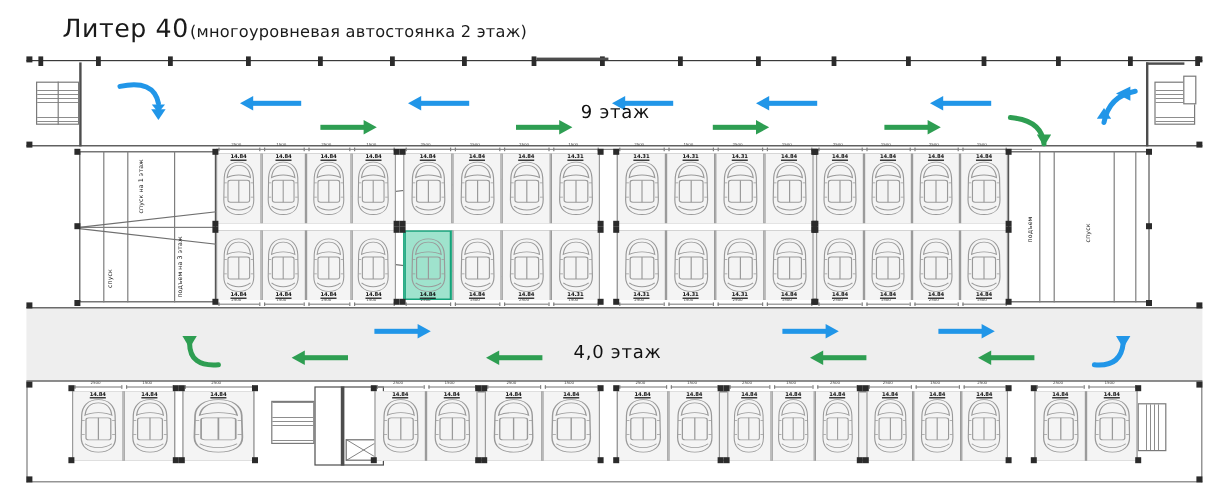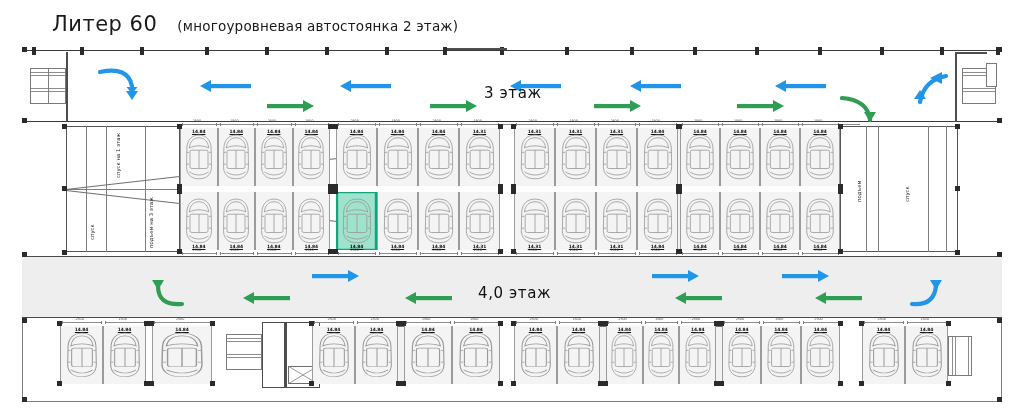--- a/index.html
+++ b/index.html
@@ -25,21 +25,21 @@
     color: #1a1a1a;
   }
   #title-main {
     font-size: 21px;
     letter-spacing: 0.5px;
     font-family: "DejaVu Sans", sans-serif;
   }
   #title-sub {
     font-size: 13.5px;
     letter-spacing: 0.2px;
-    margin-left: 20px;
+    margin-left: 1px;
   }
 
   
   .abs { position: absolute; }
 
   
   .shell {
     position: absolute;
     border: 1.1px solid #555;
     background: #ffffff;
@@ -170,21 +170,21 @@
   .ramp-line { position: absolute; background: #6f6f6f; height: 0.7px; transform-origin: left center; }
   .vline { position: absolute; width: 0.7px; background: #7e7e7e; }
   .hline { position: absolute; height: 0.7px; background: #7e7e7e; }
 </style>
 </head>
 <body>
 
 <div id="page">
 
   <div id="title-block">
-    <span id="title-main">Литер 60</span><span id="title-sub">(многоуровневая автостоянка 2 этаж)</span>
+    <span id="title-main">Литер 40</span><span id="title-sub">(многоуровневая автостоянка 2 этаж)</span>
   </div>
 
   <div class="shell-thin" style="left:22px; top:48px; width:980px; height:355px; border:none;"></div>
 
   <div class="corridor-white" style="left:22px; top:50px; width:980px; height:72px;"></div>
 
   <div class="wall-thick" style="left:66px; top:52px; width:2.4px; height:70px;"></div>
   <div class="wall-thick" style="left:955px; top:52px; width:2.4px; height:70px;"></div>
   <div class="wall-thick" style="left:955px; top:52px; width:32px; height:2.4px;"></div>
 
@@ -247,21 +247,21 @@
       <rect x="572" y="54" width="40" height="4.2"></rect>
       <path d="M 619 56.1 l -11 -6 v 12 z"></path>
       <rect x="715" y="54" width="40" height="4.2"></rect>
       <path d="M 762 56.1 l -11 -6 v 12 z"></path>
     </g>
 
     <path d="M 820 48 q 26 2 28 22" stroke="#2e9e52" stroke-width="4.2" fill="none" stroke-linecap="round"></path>
     <path d="M 848 72 l -6 -10 h 12 z" fill="#2e9e52"></path>
   </svg>
 
-  <div class="floor-label" style="left:484px; top:84px;">3 этаж</div>
+  <div class="floor-label" style="left:484px; top:84px;">9 этаж</div>
 
   <div class="dimline" style="left:180px; top:124px; width:680px;"></div>
 
   <div class="bay-strip" style="left:180px; top:128px; width:150px; height:58px;"></div>
   <div class="bay-strip" style="left:336px; top:128px; width:164px; height:58px;"></div>
   <div class="bay-strip" style="left:514px; top:128px; width:326px; height:58px;"></div>
 
   <div class="bay-strip" style="left:180px; top:192px; width:150px; height:58px;"></div>
   <div class="bay-strip" style="left:336px; top:192px; width:164px; height:58px;"></div>
   <div class="bay-strip" style="left:514px; top:192px; width:326px; height:58px;"></div>

